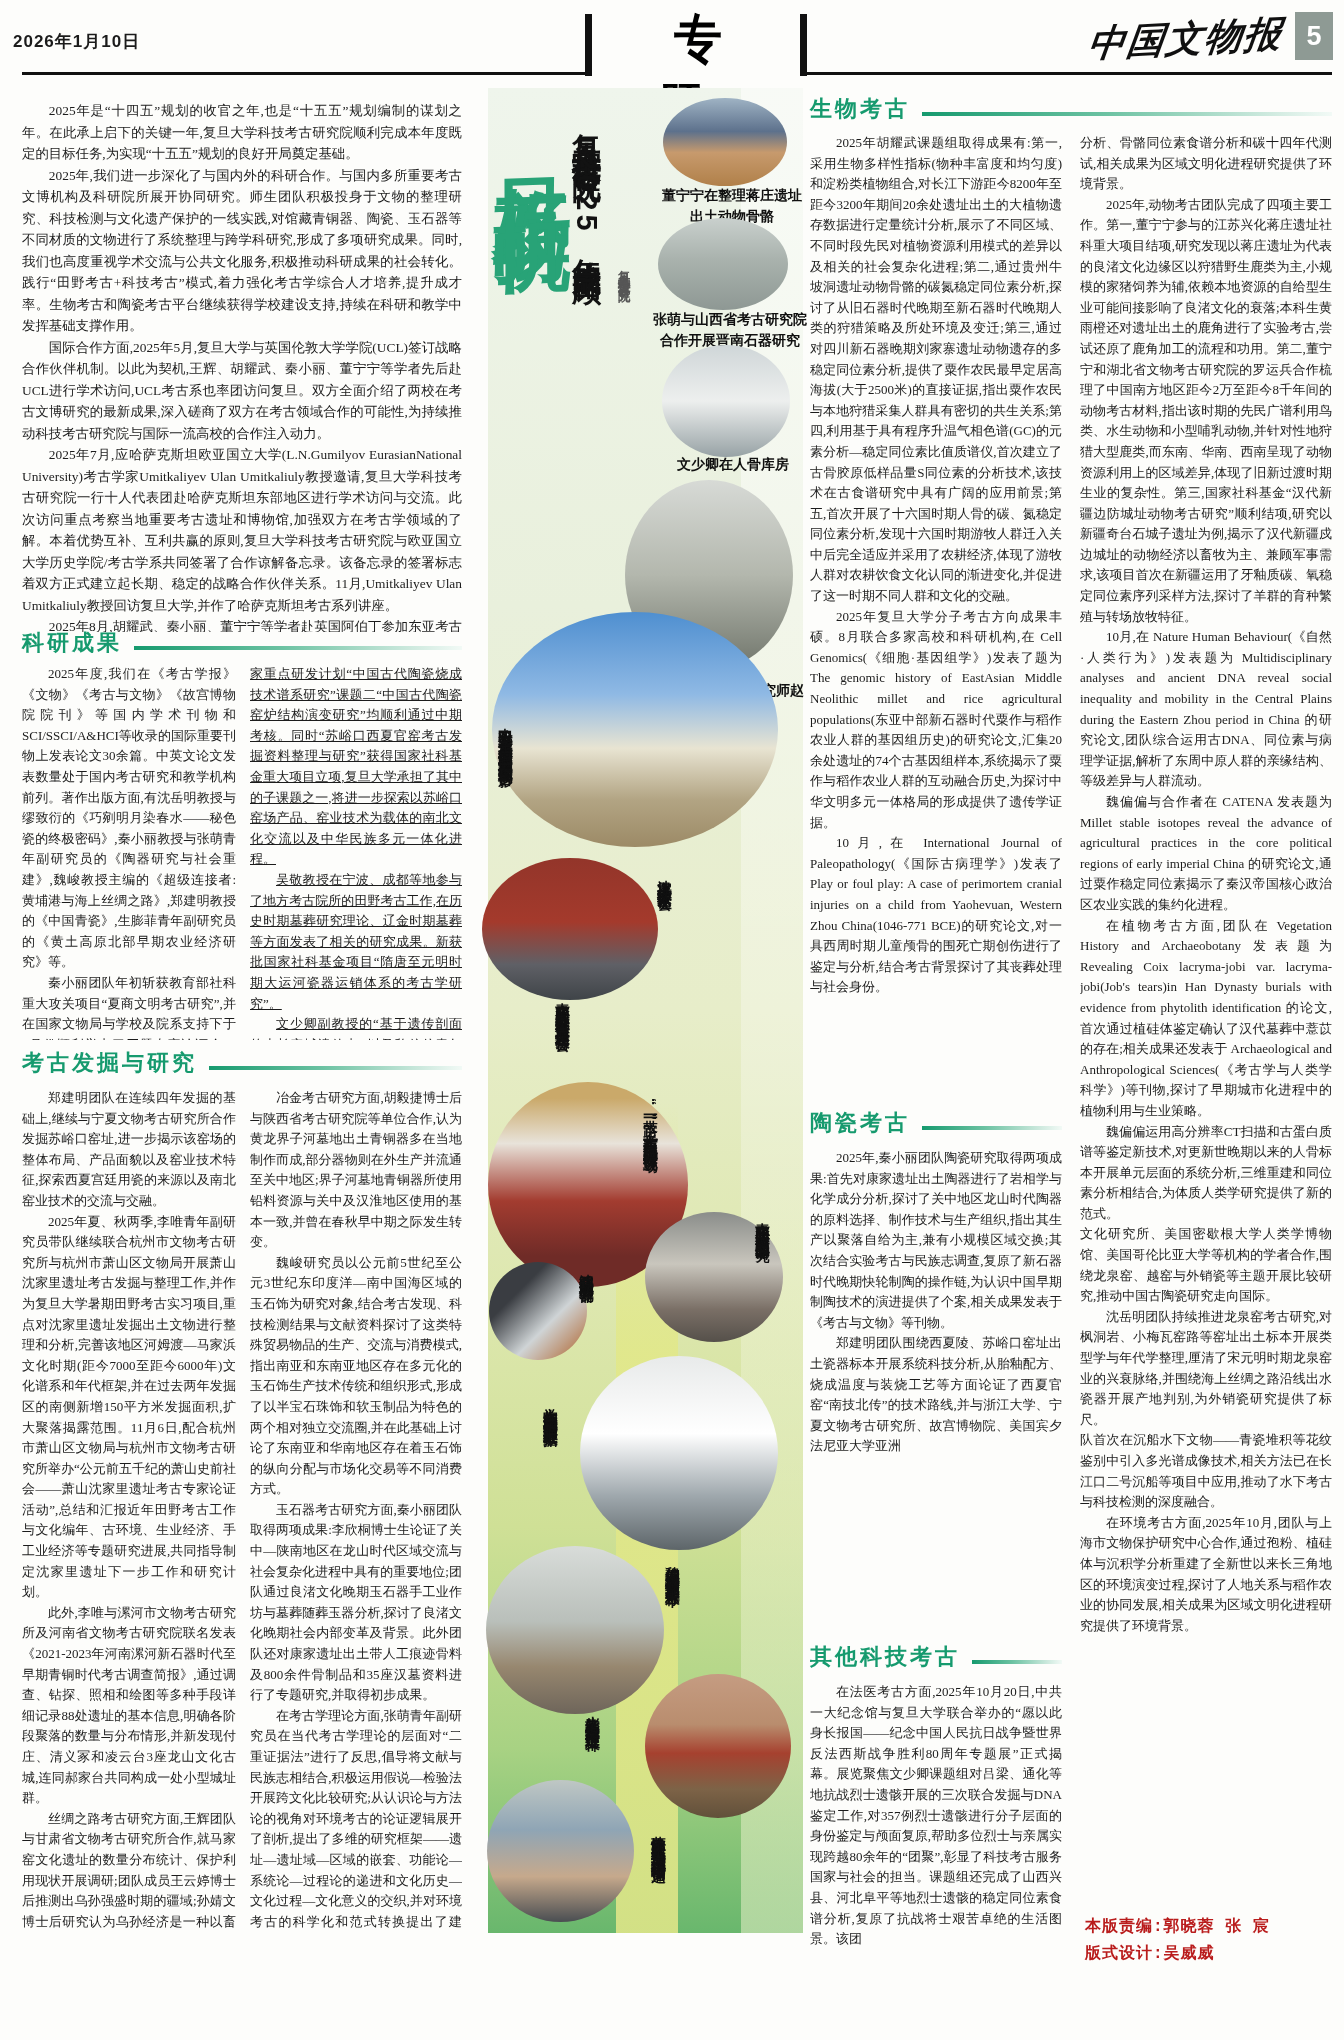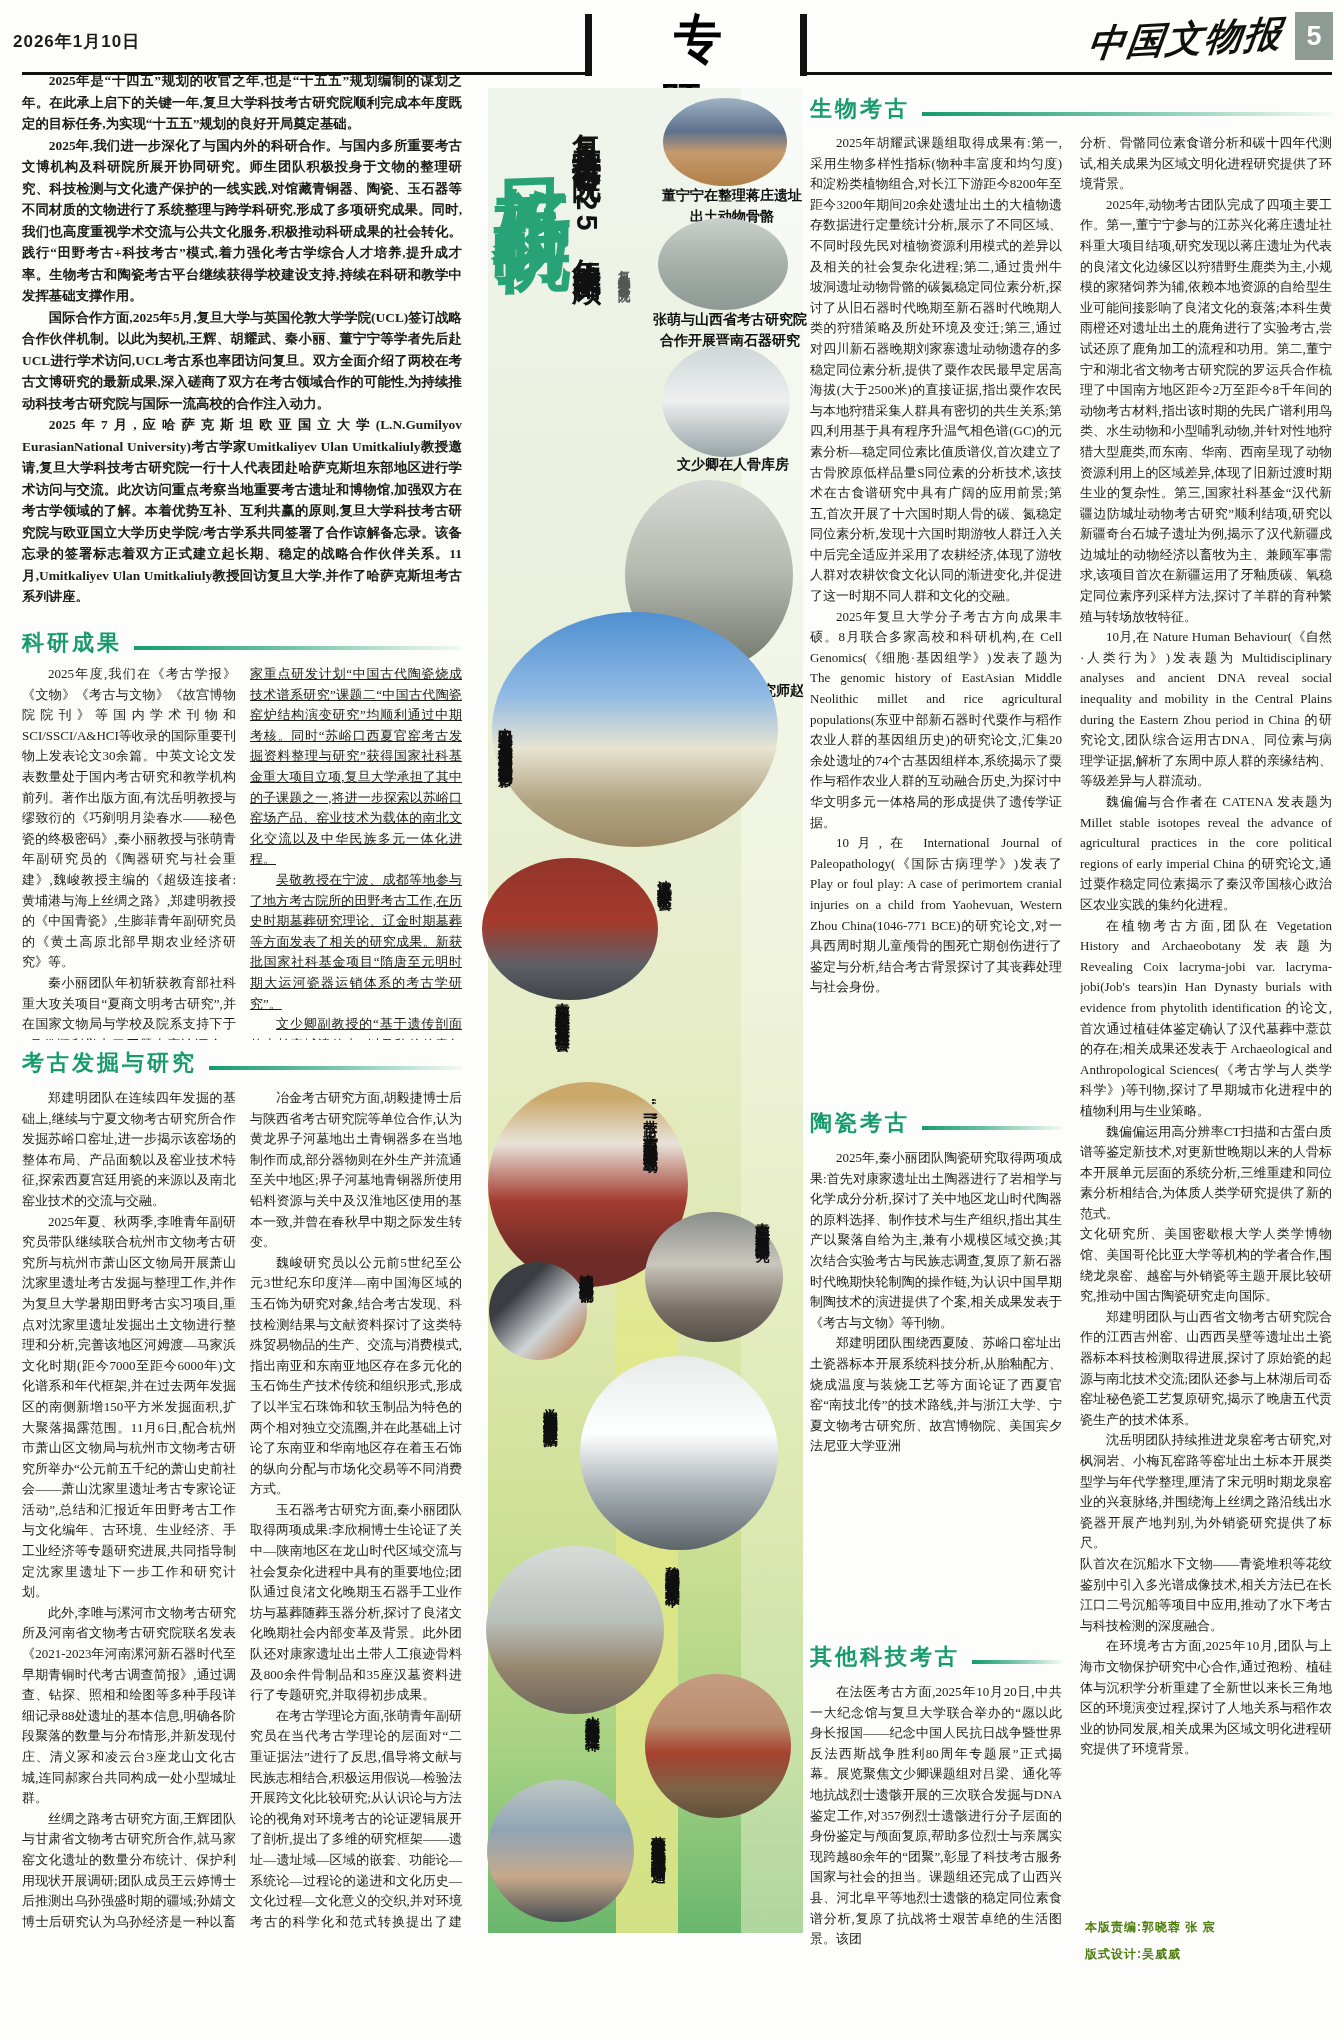--- a/index.html
+++ b/index.html
@@ -45,38 +45,38 @@
          transform:skewY(-2deg);}
   .vtitle{position:absolute;writing-mode:vertical-rl;font-family:"Liberation Sans",sans-serif;
           font-weight:700;font-size:29px;letter-spacing:4px;color:#121212;line-height:1.15;}
   .vsub{position:absolute;writing-mode:vertical-rl;font-family:"Liberation Sans",sans-serif;
         font-weight:700;font-size:12.5px;letter-spacing:2px;color:#565656;line-height:1.3;}
   .hcap{position:absolute;font-family:"Liberation Sans",sans-serif;font-weight:700;
         font-size:14px;line-height:21px;text-align:center;color:#101010;margin-left:10px;}
   .vcap{position:absolute;writing-mode:vertical-lr;font-family:"Liberation Sans",sans-serif;
         font-weight:700;font-size:14.5px;line-height:19.5px;letter-spacing:1.5px;color:#101010;}
   
-  .credits{position:absolute;font-family:Liberation Sans, sans-serif;font-weight:700;
-           font-size:12px;line-height:27px;color:#4d7c0f;letter-spacing:1px;}
+  .credits{position:absolute;font-family:Liberation Mono, monospace;font-weight:700;
+           font-size:16px;line-height:27px;color:#b91c1c;letter-spacing:1px;}
 </style>
 </head>
 <body>
 
 <div class="page">
 
   <div class="hdr-date">2026年1月10日</div>
   <div class="hdr-rule-l"></div>
   <div class="hdr-rule-r"></div>
   <div class="hdr-bar" style="left:585px;"></div>
   <div class="hdr-bar" style="left:800px;"></div>
   <div class="hdr-title">专  题</div>
   <div class="masthead">中国文物报</div>
   <div class="pagenum">5</div>
 
-  <div class="col intro" style="left:22px;top:70px;width:440px;height:532px;font-weight:bold;">
+  <div class="col intro" style="left:22px;top:100px;width:440px;height:532px;">
       <p>2025年是“十四五”规划的收官之年,也是“十五五”规划编制的谋划之年。在此承上启下的关键一年,复旦大学科技考古研究院顺利完成本年度既定的目标任务,为实现“十五五”规划的良好开局奠定基础。</p>
       <p>2025年,我们进一步深化了与国内外的科研合作。与国内多所重要考古文博机构及科研院所展开协同研究。师生团队积极投身于文物的整理研究、科技检测与文化遗产保护的一线实践,对馆藏青铜器、陶瓷、玉石器等不同材质的文物进行了系统整理与跨学科研究,形成了多项研究成果。同时,我们也高度重视学术交流与公共文化服务,积极推动科研成果的社会转化。践行“田野考古+科技考古”模式,着力强化考古学综合人才培养,提升成才率。生物考古和陶瓷考古平台继续获得学校建设支持,持续在科研和教学中发挥基础支撑作用。</p>
       <p>国际合作方面,2025年5月,复旦大学与英国伦敦大学学院(UCL)签订战略合作伙伴机制。以此为契机,王辉、胡耀武、秦小丽、董宁宁等学者先后赴UCL进行学术访问,UCL考古系也率团访问复旦。双方全面介绍了两校在考古文博研究的最新成果,深入磋商了双方在考古领域合作的可能性,为持续推动科技考古研究院与国际一流高校的合作注入动力。</p>
       <p>2025年7月,应哈萨克斯坦欧亚国立大学(L.N.Gumilyov EurasianNational University)考古学家Umitkaliyev Ulan Umitkaliuly教授邀请,复旦大学科技考古研究院一行十人代表团赴哈萨克斯坦东部地区进行学术访问与交流。此次访问重点考察当地重要考古遗址和博物馆,加强双方在考古学领域的了解。本着优势互补、互利共赢的原则,复旦大学科技考古研究院与欧亚国立大学历史学院/考古学系共同签署了合作谅解备忘录。该备忘录的签署标志着双方正式建立起长期、稳定的战略合作伙伴关系。11月,Umitkaliyev Ulan Umitkaliuly教授回访复旦大学,并作了哈萨克斯坦考古系列讲座。</p>
       <p>2025年8月,胡耀武、秦小丽、董宁宁等学者赴英国阿伯丁参加东亚考古学会第十届世界大会(SEAA10)并分别就粟黍农业传播、海贝贸易和良渚生业进行报告,展示了中国考古的前沿成果。</p>
     </div>
 
   <div class="sec-head" style="left:22px;top:620px;width:440px;">
     <span class="t">科研成果</span>
     <span class="rule"></span>
@@ -182,21 +182,20 @@
     </div>
 
   <div class="col" style="left:1080px;top:133px;width:252px;height:1768px;">
       <p class="cont">分析、骨骼同位素食谱分析和碳十四年代测试,相关成果为区域文明化进程研究提供了环境背景。</p>
       <p>2025年,动物考古团队完成了四项主要工作。第一,董宁宁参与的江苏兴化蒋庄遗址社科重大项目结项,研究发现以蒋庄遗址为代表的良渚文化边缘区以狩猎野生鹿类为主,小规模的家猪饲养为辅,依赖本地资源的自给型生业可能间接影响了良渚文化的衰落;本科生黄雨橙还对遗址出土的鹿角进行了实验考古,尝试还原了鹿角加工的流程和功用。第二,董宁宁和湖北省文物考古研究院的罗运兵合作梳理了中国南方地区距今2万至距今8千年间的动物考古材料,指出该时期的先民广谱利用鸟类、水生动物和小型哺乳动物,并针对性地狩猎大型鹿类,而东南、华南、西南呈现了动物资源利用上的区域差异,体现了旧新过渡时期生业的复杂性。第三,国家社科基金“汉代新疆边防城址动物考古研究”顺利结项,研究以新疆奇台石城子遗址为例,揭示了汉代新疆戍边城址的动物经济以畜牧为主、兼顾军事需求,该项目首次在新疆运用了牙釉质碳、氧稳定同位素序列采样方法,探讨了羊群的育种繁殖与转场放牧特征。</p>
       <p>10月,在 Nature Human Behaviour(《自然·人类行为》)发表题为 Multidisciplinary analyses and ancient DNA reveal social inequality and mobility in the Central Plains during the Eastern Zhou period in China 的研究论文,团队综合运用古DNA、同位素与病理学证据,解析了东周中原人群的亲缘结构、等级差异与人群流动。</p>
       <p>魏偏偏与合作者在 CATENA 发表题为 Millet stable isotopes reveal the advance of agricultural practices in the core political regions of early imperial China 的研究论文,通过粟作稳定同位素揭示了秦汉帝国核心政治区农业实践的集约化进程。</p>
       <p>在植物考古方面,团队在 Vegetation History and Archaeobotany 发表题为 Revealing Coix lacryma-jobi var. lacryma-jobi(Job's tears)in Han Dynasty burials with evidence from phytolith identification 的论文,首次通过植硅体鉴定确认了汉代墓葬中薏苡的存在;相关成果还发表于 Archaeological and Anthropological Sciences(《考古学与人类学科学》)等刊物,探讨了早期城市化进程中的植物利用与生业策略。</p>
       <p>魏偏偏运用高分辨率CT扫描和古蛋白质谱等鉴定新技术,对更新世晚期以来的人骨标本开展单元层面的系统分析,三维重建和同位素分析相结合,为体质人类学研究提供了新的范式。</p>
       <p class="cont">文化研究所、美国密歇根大学人类学博物馆、美国哥伦比亚大学等机构的学者合作,围绕龙泉窑、越窑与外销瓷等主题开展比较研究,推动中国古陶瓷研究走向国际。</p>
-      <p>郑建明团队与山西省文物考古研究院合作的江西吉州窑、山西西吴壁等遗址出土瓷器标本科技检测取得进展,探讨了原始瓷的起源与南北技术交流;团队还参与上林湖后司岙窑址秘色瓷工艺复原研究,揭示了晚唐五代贡瓷生产的技术体系。</p>
       <p>沈岳明团队持续推进龙泉窑考古研究,对枫洞岩、小梅瓦窑路等窑址出土标本开展类型学与年代学整理,厘清了宋元明时期龙泉窑业的兴衰脉络,并围绕海上丝绸之路沿线出水瓷器开展产地判别,为外销瓷研究提供了标尺。</p>
       <p class="cont">队首次在沉船水下文物——青瓷堆积等花纹鉴别中引入多光谱成像技术,相关方法已在长江口二号沉船等项目中应用,推动了水下考古与科技检测的深度融合。</p>
       <p>在环境考古方面,2025年10月,团队与上海市文物保护研究中心合作,通过孢粉、植硅体与沉积学分析重建了全新世以来长三角地区的环境演变过程,探讨了人地关系与稻作农业的协同发展,相关成果为区域文明化进程研究提供了环境背景。</p>
     </div>
 
   <div class="credits" style="left:1085px;top:1914px;width:250px;">
     <div>本版责编:郭晓蓉  张  宸</div>
     <div>版式设计:吴威威</div>
   </div>
 

